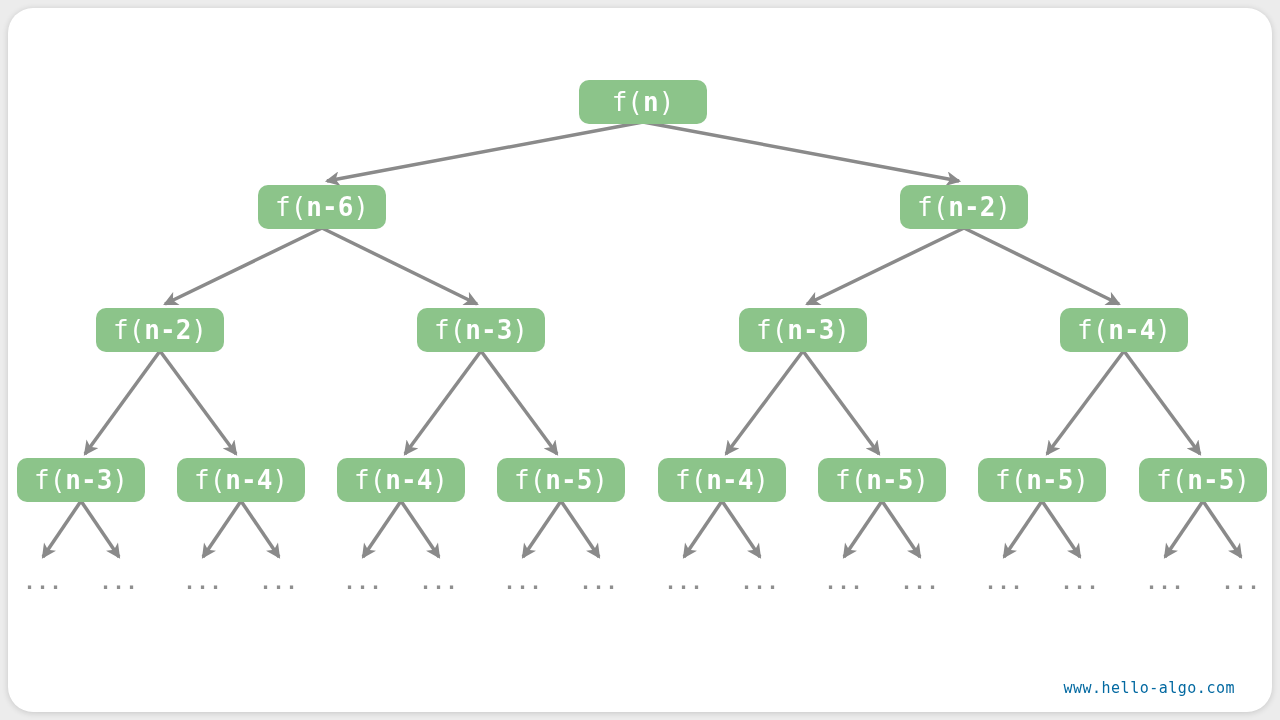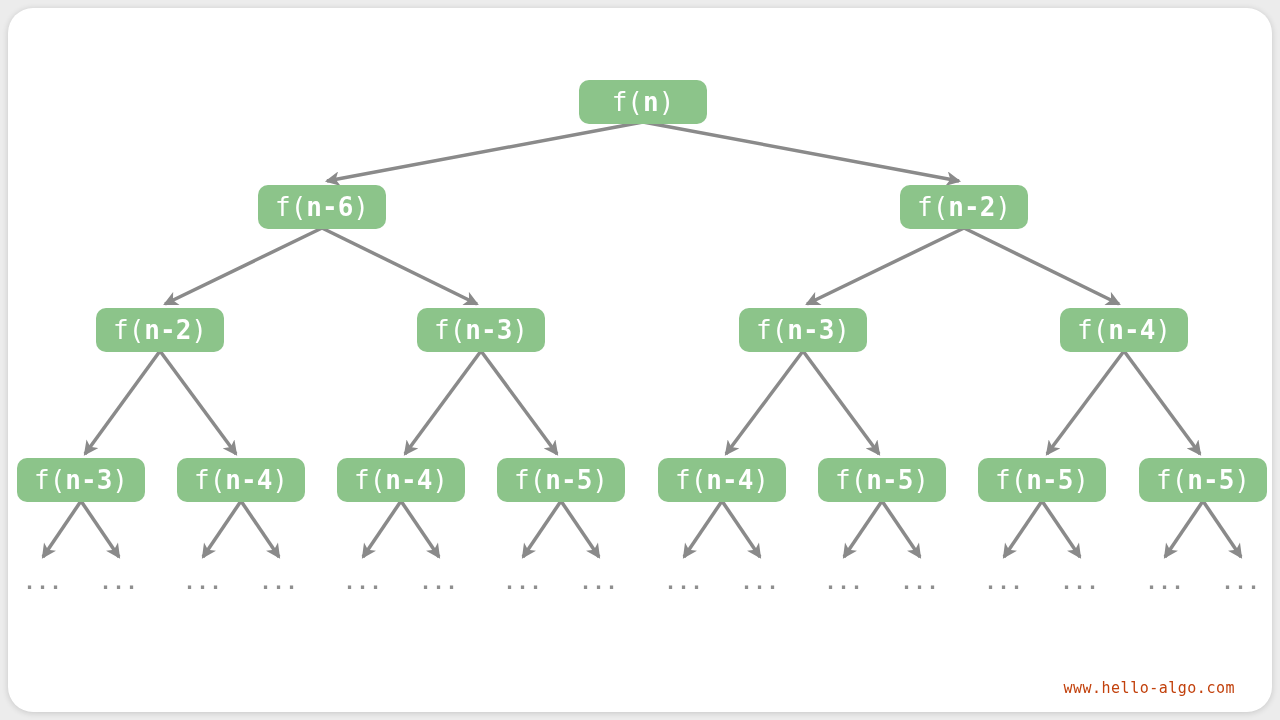--- a/index.html
+++ b/index.html
@@ -23,21 +23,21 @@
     white-space:pre;
   }
   .node .b{font-weight:bold;}
   .dots{
     position:absolute;top:592px;transform:translate(-50%,-100%);
     color:#8f8f8f;font-size:20px;font-weight:bold;letter-spacing:1px;
     line-height:1;
   }
   .watermark{
     position:absolute;right:45px;bottom:23px;
-    color:#c2410c;font-size:15px;letter-spacing:0.5px;margin-left:8px;
+    color:#0369a1;font-size:15px;letter-spacing:0.5px;margin-left:8px;
   }
 </style>
 </head>
 <body>
 
 <div class="card"></div>
 
 <svg class="edges" viewBox="0 0 1280 720">
   <defs>
     <marker id="ah" viewBox="0 0 10 10" refX="8.6" refY="5" markerWidth="4.4" markerHeight="4.2" orient="auto">

